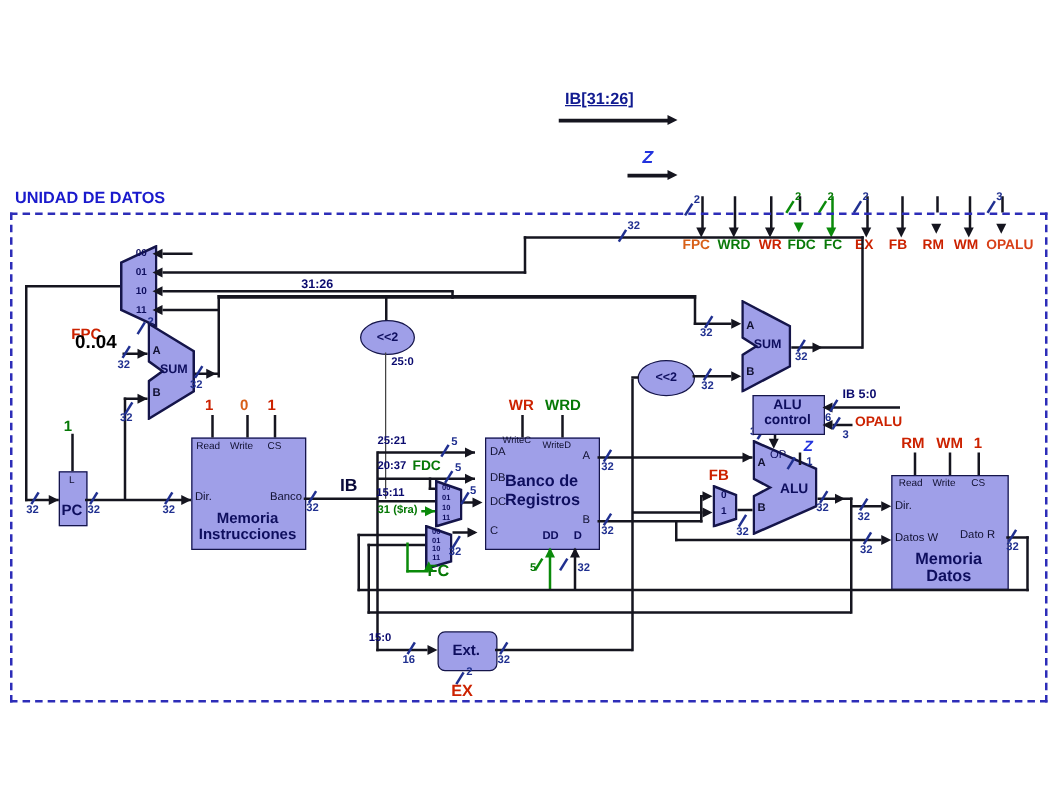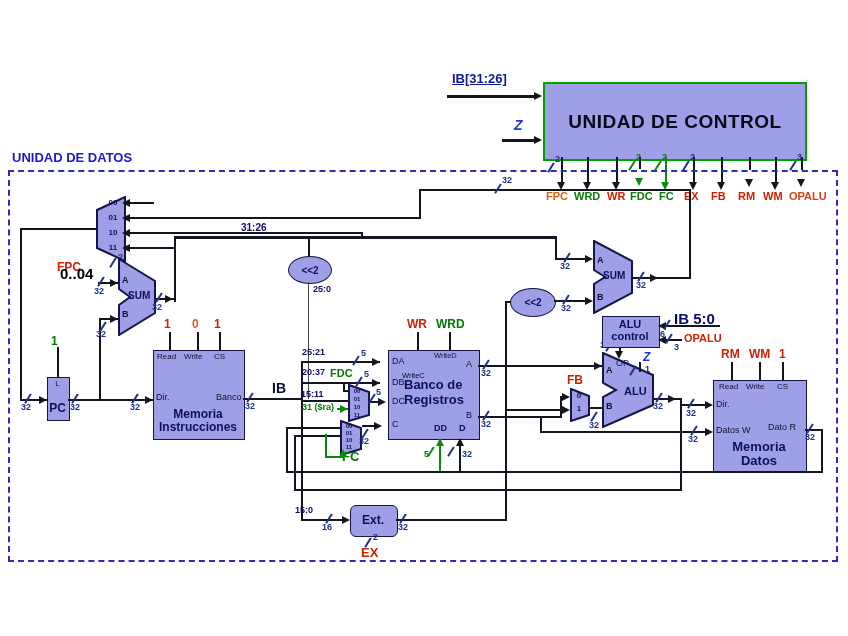--- a/index.html
+++ b/index.html
@@ -38,23 +38,20 @@
        display:flex;align-items:center;justify-content:center}
   .cux span{font-weight:bold;font-size:19px;color:#090918;letter-spacing:.5px}
   .frame{position:absolute;border:2px dashed var(--blue)}
   .cx{text-align:center}
 </style>
 </head>
 <body>
 
 <div class="cv">
 
-  <div class="cux" style="left:543px;top:82px;width:260px;height:75px">
-    <span>UNIDAD DE CONTROL</span>
-  </div>
   <span class="lab blu" style="left:452px;top:72px;font-size:13px;text-decoration:underline;color:#101a90">IB[31:26]</span>
   <i class="w wh" style="left:447px;top:95px;width:90px;height:2.5px"></i>
   <i class="ar ar-r" style="left:534px;top:92px"></i>
   <span class="lab blu" style="left:514px;top:118px;font-size:14px;font-style:italic">Z</span>
   <i class="w wh" style="left:502px;top:139px;width:35px;height:2.5px"></i>
   <i class="ar ar-r" style="left:534px;top:136px"></i>
 
   <i class="w wv" style="left:561px;top:157px;height:26px"></i>
   <i class="ar ar-d" style="left:557px;top:182px"></i>
   <i class="sl" style="left:550px;top:162px"></i>
@@ -257,21 +254,21 @@
   <span class="lab grn" style="left:342px;top:450px;font-size:13px">FC</span>
   <i class="w wv g" style="left:325px;top:434px;height:24px"></i>
   <i class="w wh g" style="left:325px;top:456px;width:18px"></i>
   <i class="ar ar-u ga" style="left:339px;top:449px"></i>
 
   <div class="box" style="left:388px;top:350px;width:90px;height:88px"></div>
   <i class="w wv" style="left:417px;top:332px;height:18px"></i>
   <i class="w wv" style="left:449px;top:332px;height:18px"></i>
   <span class="lab red" style="left:407px;top:318px;font-size:12px">WR</span>
   <span class="lab grn" style="left:436px;top:318px;font-size:12px">WRD</span>
-  <span class="pt" style="left:402px;top:372px;font-size:7.5px">WriteC</span>
+  <span class="pt" style="left:402px;top:348px;font-size:7.5px">WriteC</span>
   <span class="pt" style="left:434px;top:352px;font-size:7.5px">WriteD</span>
   <span class="pt" style="left:392px;top:357px">DA</span>
   <span class="pt" style="left:392px;top:378px">DB</span>
   <span class="pt" style="left:392px;top:397px">DC</span>
   <span class="pt" style="left:392px;top:420px">C</span>
   <span class="pt" style="left:466px;top:360px">A</span>
   <span class="pt" style="left:466px;top:411px">B</span>
   <span class="ct" style="left:404px;top:378px;font-size:13px">Banco de</span>
   <span class="ct" style="left:404px;top:393px;font-size:13px">Registros</span>
   <span class="pt" style="left:434px;top:424px;font-weight:bold;color:#0e0e5e">DD</span>
@@ -360,21 +357,21 @@
   <span class="bn" style="left:561px;top:304px">32</span>
   <i class="w wv" style="left:505px;top:303px;height:218px"></i>
 
   <div class="box" style="left:602px;top:316px;width:56px;height:30px"></div>
   <span class="ct cx" style="left:602px;top:319px;width:56px;font-size:11px">ALU</span>
   <span class="ct cx" style="left:602px;top:331px;width:56px;font-size:11px">control</span>
   <i class="w wh" style="left:666px;top:325px;width:54px"></i>
   <i class="ar ar-l" style="left:658px;top:322px"></i>
   <i class="sl" style="left:666px;top:319px"></i>
   <span class="bn" style="left:660px;top:330px">6</span>
-  <span class="bf" style="left:674px;top:311px;font-size:15px">IB 5:0</span>
+  <span class="bf" style="left:674px;top:311px;font-size:10px">IB 5:0</span>
   <i class="w wh" style="left:666px;top:339px;width:16px"></i>
   <i class="ar ar-l" style="left:658px;top:336px"></i>
   <i class="sl" style="left:668px;top:333px"></i>
   <span class="bn" style="left:674px;top:343px">3</span>
   <span class="lab red" style="left:684px;top:333px;font-size:11px">OPALU</span>
 
   <div class="box" style="left:713px;top:380px;width:92px;height:90px"></div>
   <i class="w wv" style="left:731px;top:362px;height:18px"></i>
   <i class="w wv" style="left:759px;top:362px;height:18px"></i>
   <i class="w wv" style="left:782px;top:362px;height:18px"></i>

